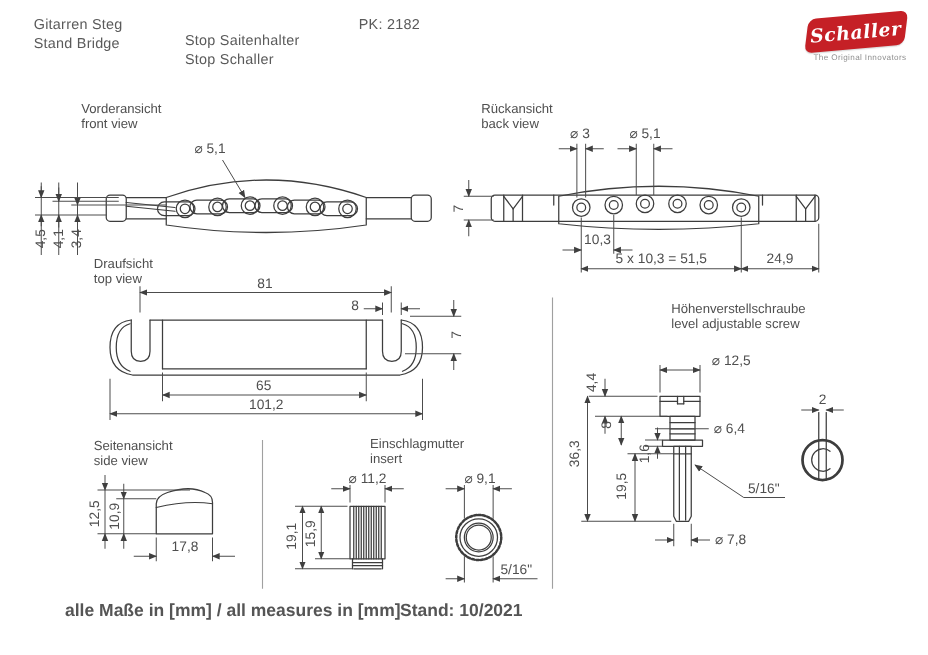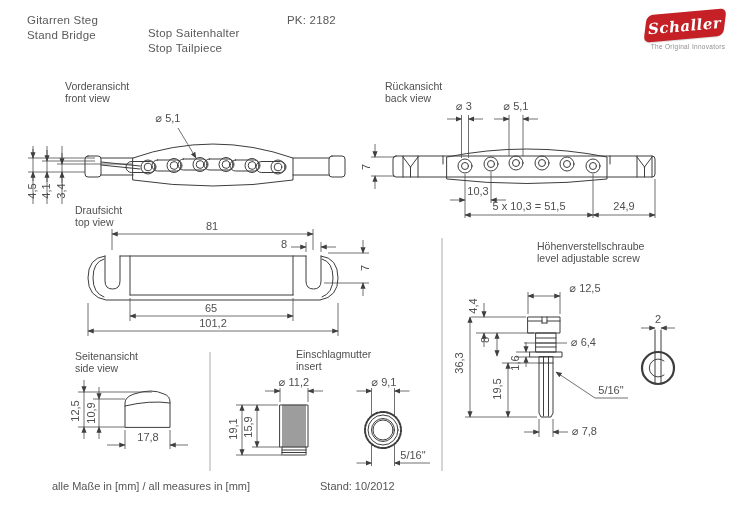--- a/index.html
+++ b/index.html
@@ -6,21 +6,21 @@
   #page{position:relative;width:742px;height:524px;background:#ffffff;overflow:hidden;
         font-family:"Liberation Sans","DejaVu Sans",sans-serif;color:#555;}
   .hdr{position:absolute;font-size:11.5px;line-height:14.5px;color:#5a5a5a;letter-spacing:.2px;white-space:nowrap;}
   #logo{position:absolute;left:645px;top:12px;width:86px;height:44px;}
   #logo-badge{width:80px;height:27px;background:#c52026;border-radius:6px;
               transform:rotate(-5deg) skewX(-12deg);display:flex;align-items:center;justify-content:center;
               box-shadow:0 1px 1px rgba(0,0,0,.15);}
   #logo-script{transform:skewX(12deg) rotate(0deg);color:#fff;font-family:"DejaVu Serif","Liberation Serif",serif;
                font-style:italic;font-weight:bold;font-size:15px;letter-spacing:.5px;}
   #logo-tagline{margin-top:4px;font-size:6.5px;color:#8f8f8f;text-align:center;letter-spacing:.3px;}
-  .ftr{position:absolute;font-size:11px;color:#555;white-space:nowrap;}
+  .ftr{position:absolute;font-size:14px;color:#555;white-space:nowrap;font-weight:bold;}
   svg{position:absolute;left:0;top:0;}
   .ln{fill:none;stroke:#3d3d3d;stroke-width:1;stroke-linejoin:round;stroke-linecap:round;}
   .dm{fill:none;stroke:#4c4c4c;stroke-width:.8;}
   .dv{stroke:#a0a0a0;stroke-width:.9;}
   .knurlring{fill:none;stroke:#3d3d3d;stroke-width:2;stroke-dasharray:2 1.5;}
   .thick{stroke-width:2.2;}
   text{fill:#4f4f4f;stroke:none;}
   .lbl{font-size:10.5px;}
   .num{font-size:11px;}
 </style>
@@ -28,21 +28,21 @@
 <body>
 
 <div id="page">
 
   <div class="hdr" style="left:27px;top:13px;">
     <div>Gitarren Steg</div>
     <div>Stand Bridge</div>
   </div>
   <div class="hdr" style="left:148px;top:13px;margin-top:13px;">
     <div>Stop Saitenhalter</div>
-    <div>Stop Tailpiece</div>
+    <div>Stop Schaller</div>
   </div>
   <div class="hdr" style="left:287px;top:13px;">PK: 2182</div>
 
   <div id="logo">
     <div id="logo-badge">
       <span id="logo-script">Schaller</span>
     </div>
     <div id="logo-tagline">The Original Innovators</div>
   </div>
 
@@ -349,15 +349,15 @@
       <text class="num" x="519" y="363" text-anchor="middle" transform="rotate(-90 519 363)">1,6</text>
       <text class="num" x="501" y="389" text-anchor="middle" transform="rotate(-90 501 389)">19,5</text>
       <text class="num" x="571" y="346" text-anchor="start">⌀ 6,4</text>
       <text class="num" x="611" y="394" text-anchor="middle">5/16"</text>
       <text class="num" x="572" y="435" text-anchor="start">⌀ 7,8</text>
       <text class="num" x="658" y="323" text-anchor="middle">2</text>
     </g>
   </svg>
 
   <div class="ftr" style="left:52px;top:480px;">alle Maße in [mm] / all measures in [mm]</div>
-  <div class="ftr" style="left:320px;top:480px;">Stand: 10/2012</div>
+  <div class="ftr" style="left:320px;top:480px;">Stand: 10/2021</div>
 
 </div>
 
 </body></html>

